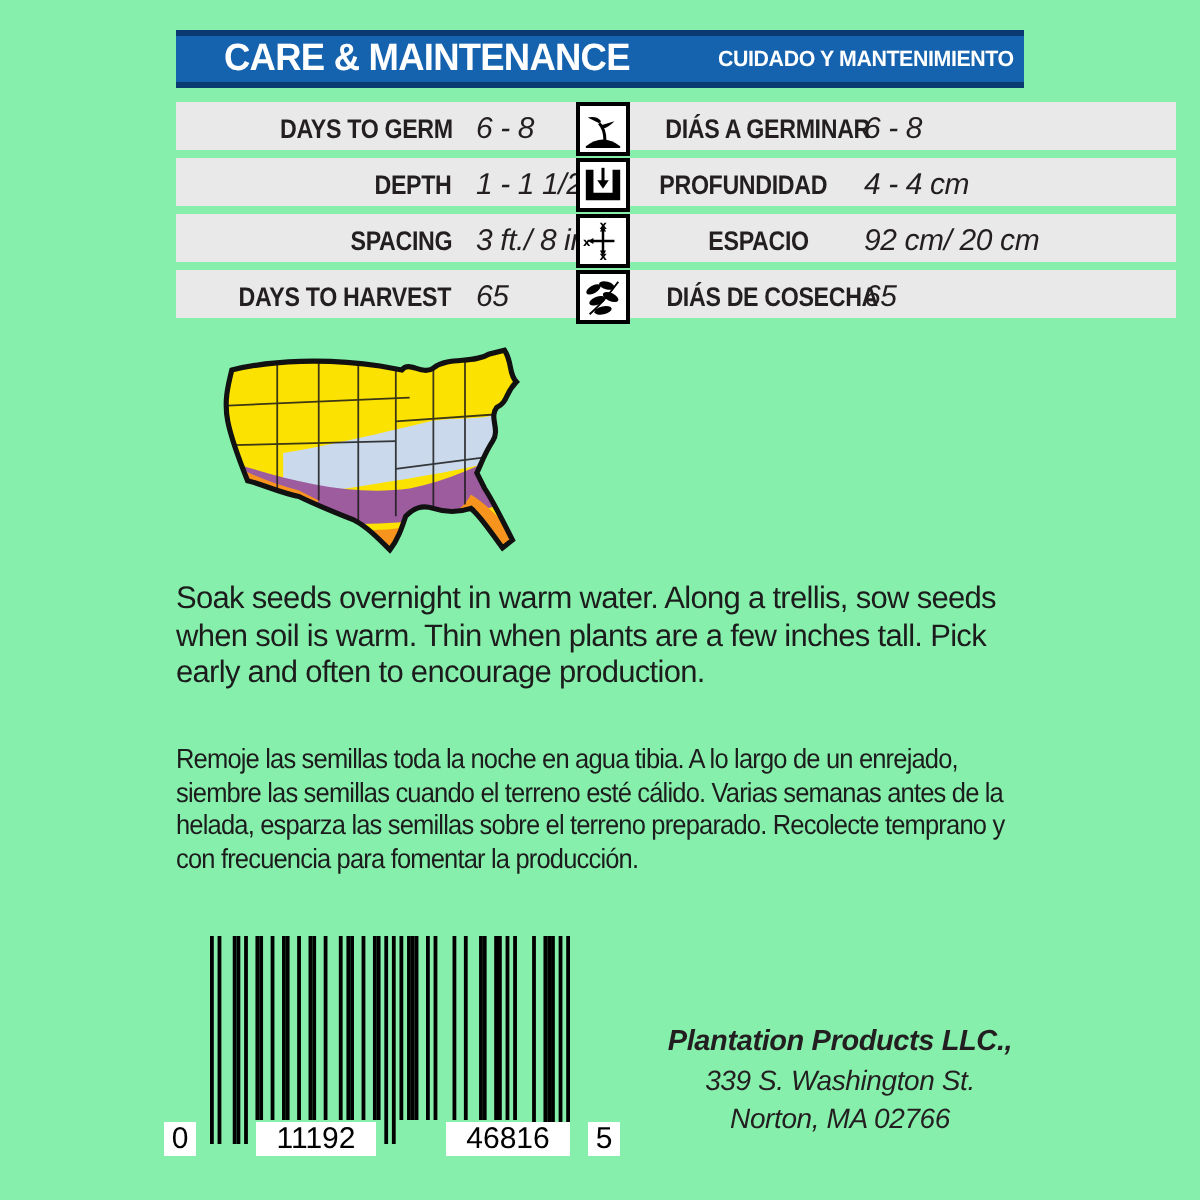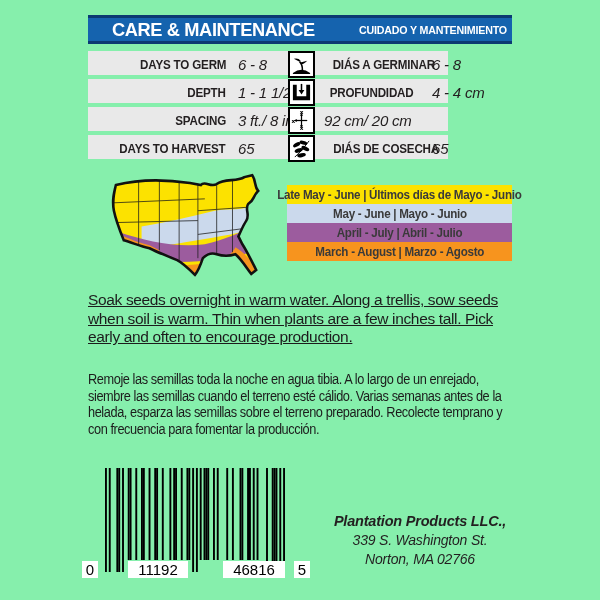--- a/index.html
+++ b/index.html
@@ -9,41 +9,41 @@
   
   .hdr { position:absolute; left:88px; top:15px; width:424px; height:29px;
          border-top:3px solid #0b3a72; border-bottom:3px solid #0b3a72;
          display:flex; align-items:center; }
   .hdr-title { color:#fff; font-weight:bold; font-size:19px; letter-spacing:-0.4px; margin-left:24px;
                display:inline-block; transform:scaleX(0.96); transform-origin:0 50%; white-space:nowrap; }
   .hdr-sub { color:#fff; font-weight:bold; font-size:11px; letter-spacing:-0.2px; margin-left:36px;
              display:inline-block; transform:scaleX(0.97); transform-origin:0 50%; white-space:nowrap; }
 
   
-  .tbl { position:absolute; left:88px; top:51px; width:360px; }
+  .tbl { position:absolute; left:88px; top:51px; width:500px; }
   .trow { position:relative; height:24px; margin-bottom:4px;
           display:grid; grid-template-columns:142px 56px 30px 108px 1fr; align-items:center; }
   .lab { font-weight:bold; font-size:13.5px; text-align:right; white-space:nowrap; }
   .lab span { display:inline-block; transform:scaleX(0.86); transform-origin:100% 50%; letter-spacing:-0.2px; }
   .val { font-style:italic; font-size:15px; padding-left:8px; white-space:nowrap; letter-spacing:-0.2px; }
   .lab.en { padding-right:4px; }
   .lab.es { padding-right:20px; }
   .iconbox { width:27px; height:27px; background:#fff; border:2px solid #000; position:relative; z-index:2;
              display:flex; align-items:center; justify-content:center; justify-self:center; }
 
   
   .map-wrap { position:absolute; left:106px; top:170px; width:168px; height:116px; }
   .legend { position:absolute; left:287px; top:185px; width:225px; }
   .leg-row { height:19px; display:flex; align-items:center; justify-content:center; }
   .leg-row span { font-size:12.5px; font-weight:bold; color:#3a3a3a; white-space:nowrap;
                   display:inline-block; transform:scaleX(0.93); letter-spacing:-0.3px; }
 
   
   .para-en { position:absolute; left:88px; top:291px; width:428px; font-size:15.5px; line-height:1.2;
-             letter-spacing:-0.35px; color:#1c1c1c;text-decoration:underline; }
+             letter-spacing:-0.35px; color:#1c1c1c; }
   .para-es { position:absolute; left:88px; top:372px; width:462px; font-size:13.8px; line-height:1.2;
              letter-spacing:-0.45px; color:#1c1c1c; transform:scaleX(0.925); transform-origin:0 0; }
 
   
   .barcode { position:absolute; left:82px; top:466px; width:232px; height:124px; }
   .barcode svg { position:absolute; left:23px; top:2px; }
   .bc-num { position:absolute; font-size:15px; color:#000; text-align:center; top:95px; background:#fff; }
   .bc-0 { left:0px; width:16px; }
   .bc-g1 { left:46px; width:60px; }
   .bc-g2 { left:141px; width:62px; }
@@ -103,20 +103,21 @@
           <line x1="11" y1="5" x2="11" y2="17" stroke="#000" stroke-width="1.3"></line>
           <line x1="5" y1="11" x2="17" y2="11" stroke="#000" stroke-width="1.3"></line>
           <path d="M11,3 L9.4,6 L12.6,6 Z" fill="#000"></path>
           <path d="M11,19 L9.4,16 L12.6,16 Z" fill="#000"></path>
           <path d="M3,11 L6,9.4 L6,12.6 Z" fill="#000"></path>
           <text x="9.2" y="4.5" font-size="6" font-weight="bold" font-family="DejaVu Sans, sans-serif">x</text>
           <text x="9.2" y="21" font-size="6" font-weight="bold" font-family="DejaVu Sans, sans-serif">x</text>
           <text x="0.5" y="13.5" font-size="6" font-weight="bold" font-family="DejaVu Sans, sans-serif">x</text>
         </svg>
       </div>
+      <div class="lab es"><span>ESPACIO</span></div>
       <div class="val">92 cm/ 20 cm</div>
     </div>
 
     <div class="trow" style="background-color: rgb(233, 233, 233);">
       <div class="lab en"><span>DAYS TO HARVEST</span></div>
       <div class="val">65</div>
       <div class="iconbox">
         <svg width="21" height="21" viewBox="0 0 22 22">
           <g fill="#000">
             <ellipse cx="6" cy="7" rx="4.2" ry="2" transform="rotate(-30 6 7)"></ellipse>
@@ -156,34 +157,20 @@
           <line x1="8" y1="32" x2="100" y2="28"></line>
           <line x1="10" y1="52" x2="93" y2="50"></line>
           <line x1="93" y1="40" x2="150" y2="36"></line>
           <line x1="93" y1="64" x2="140" y2="58"></line>
         </g>
       </g>
       <path d="M10,14 C30,9 58,8 85,12 L96,14 C100,9 106,17 112,13 C120,7 132,11 140,6 L148,4 C152,10 150,16 154,20 C148,26 150,30 144,33 C140,38 146,44 142,50 C138,56 136,62 134,66 L138,74 C142,80 148,92 152,100 L147,104 C141,96 136,88 131,84 C125,86 118,86 112,84 C106,82 102,84 98,88 C96,94 94,100 90,105 C84,99 78,93 72,90 C62,86 52,82 44,78 C34,76 26,72 18,70 C14,60 10,50 8,40 C6,30 8,22 10,14 Z" fill="none" stroke-width="2.6" stroke="#111111"></path>
     </svg>
   </div>
 
-  <div class="legend">
-    <div class="leg-row" style="background-color: rgb(252, 226, 0);">
-      <span>Late May - June | Últimos días de Mayo - Junio</span>
-    </div>
-    <div class="leg-row" style="background-color: rgb(203, 217, 236);">
-      <span>May - June | Mayo - Junio</span>
-    </div>
-    <div class="leg-row" style="background-color: rgb(156, 92, 158);">
-      <span>April - July | Abril - Julio</span>
-    </div>
-    <div class="leg-row" style="background-color: rgb(247, 148, 30);">
-      <span>March - August | Marzo - Agosto</span>
-    </div>
-  </div>
 
   <p class="para-en">Soak seeds overnight in warm water. Along a trellis, sow seeds when soil is warm. Thin when plants are a few inches tall. Pick early and often to encourage production.</p>
   <p class="para-es">Remoje las semillas toda la noche en agua tibia. A lo largo de un enrejado, siembre las semillas cuando el terreno esté cálido. Varias semanas antes de la helada, esparza las semillas sobre el terreno preparado. Recolecte temprano y con frecuencia para fomentar la producción.</p>
 
   <div class="barcode">
     <svg id="bc-svg" width="180" height="107" viewBox="0 0 190 107" preserveAspectRatio="none">
         <rect x="0" y="0" width="2" height="104" fill="#000"></rect>
         <rect x="4" y="0" width="2" height="104" fill="#000"></rect>
         <rect x="12" y="0" width="2" height="104" fill="#000"></rect>
         <rect x="14" y="0" width="2" height="104" fill="#000"></rect>

